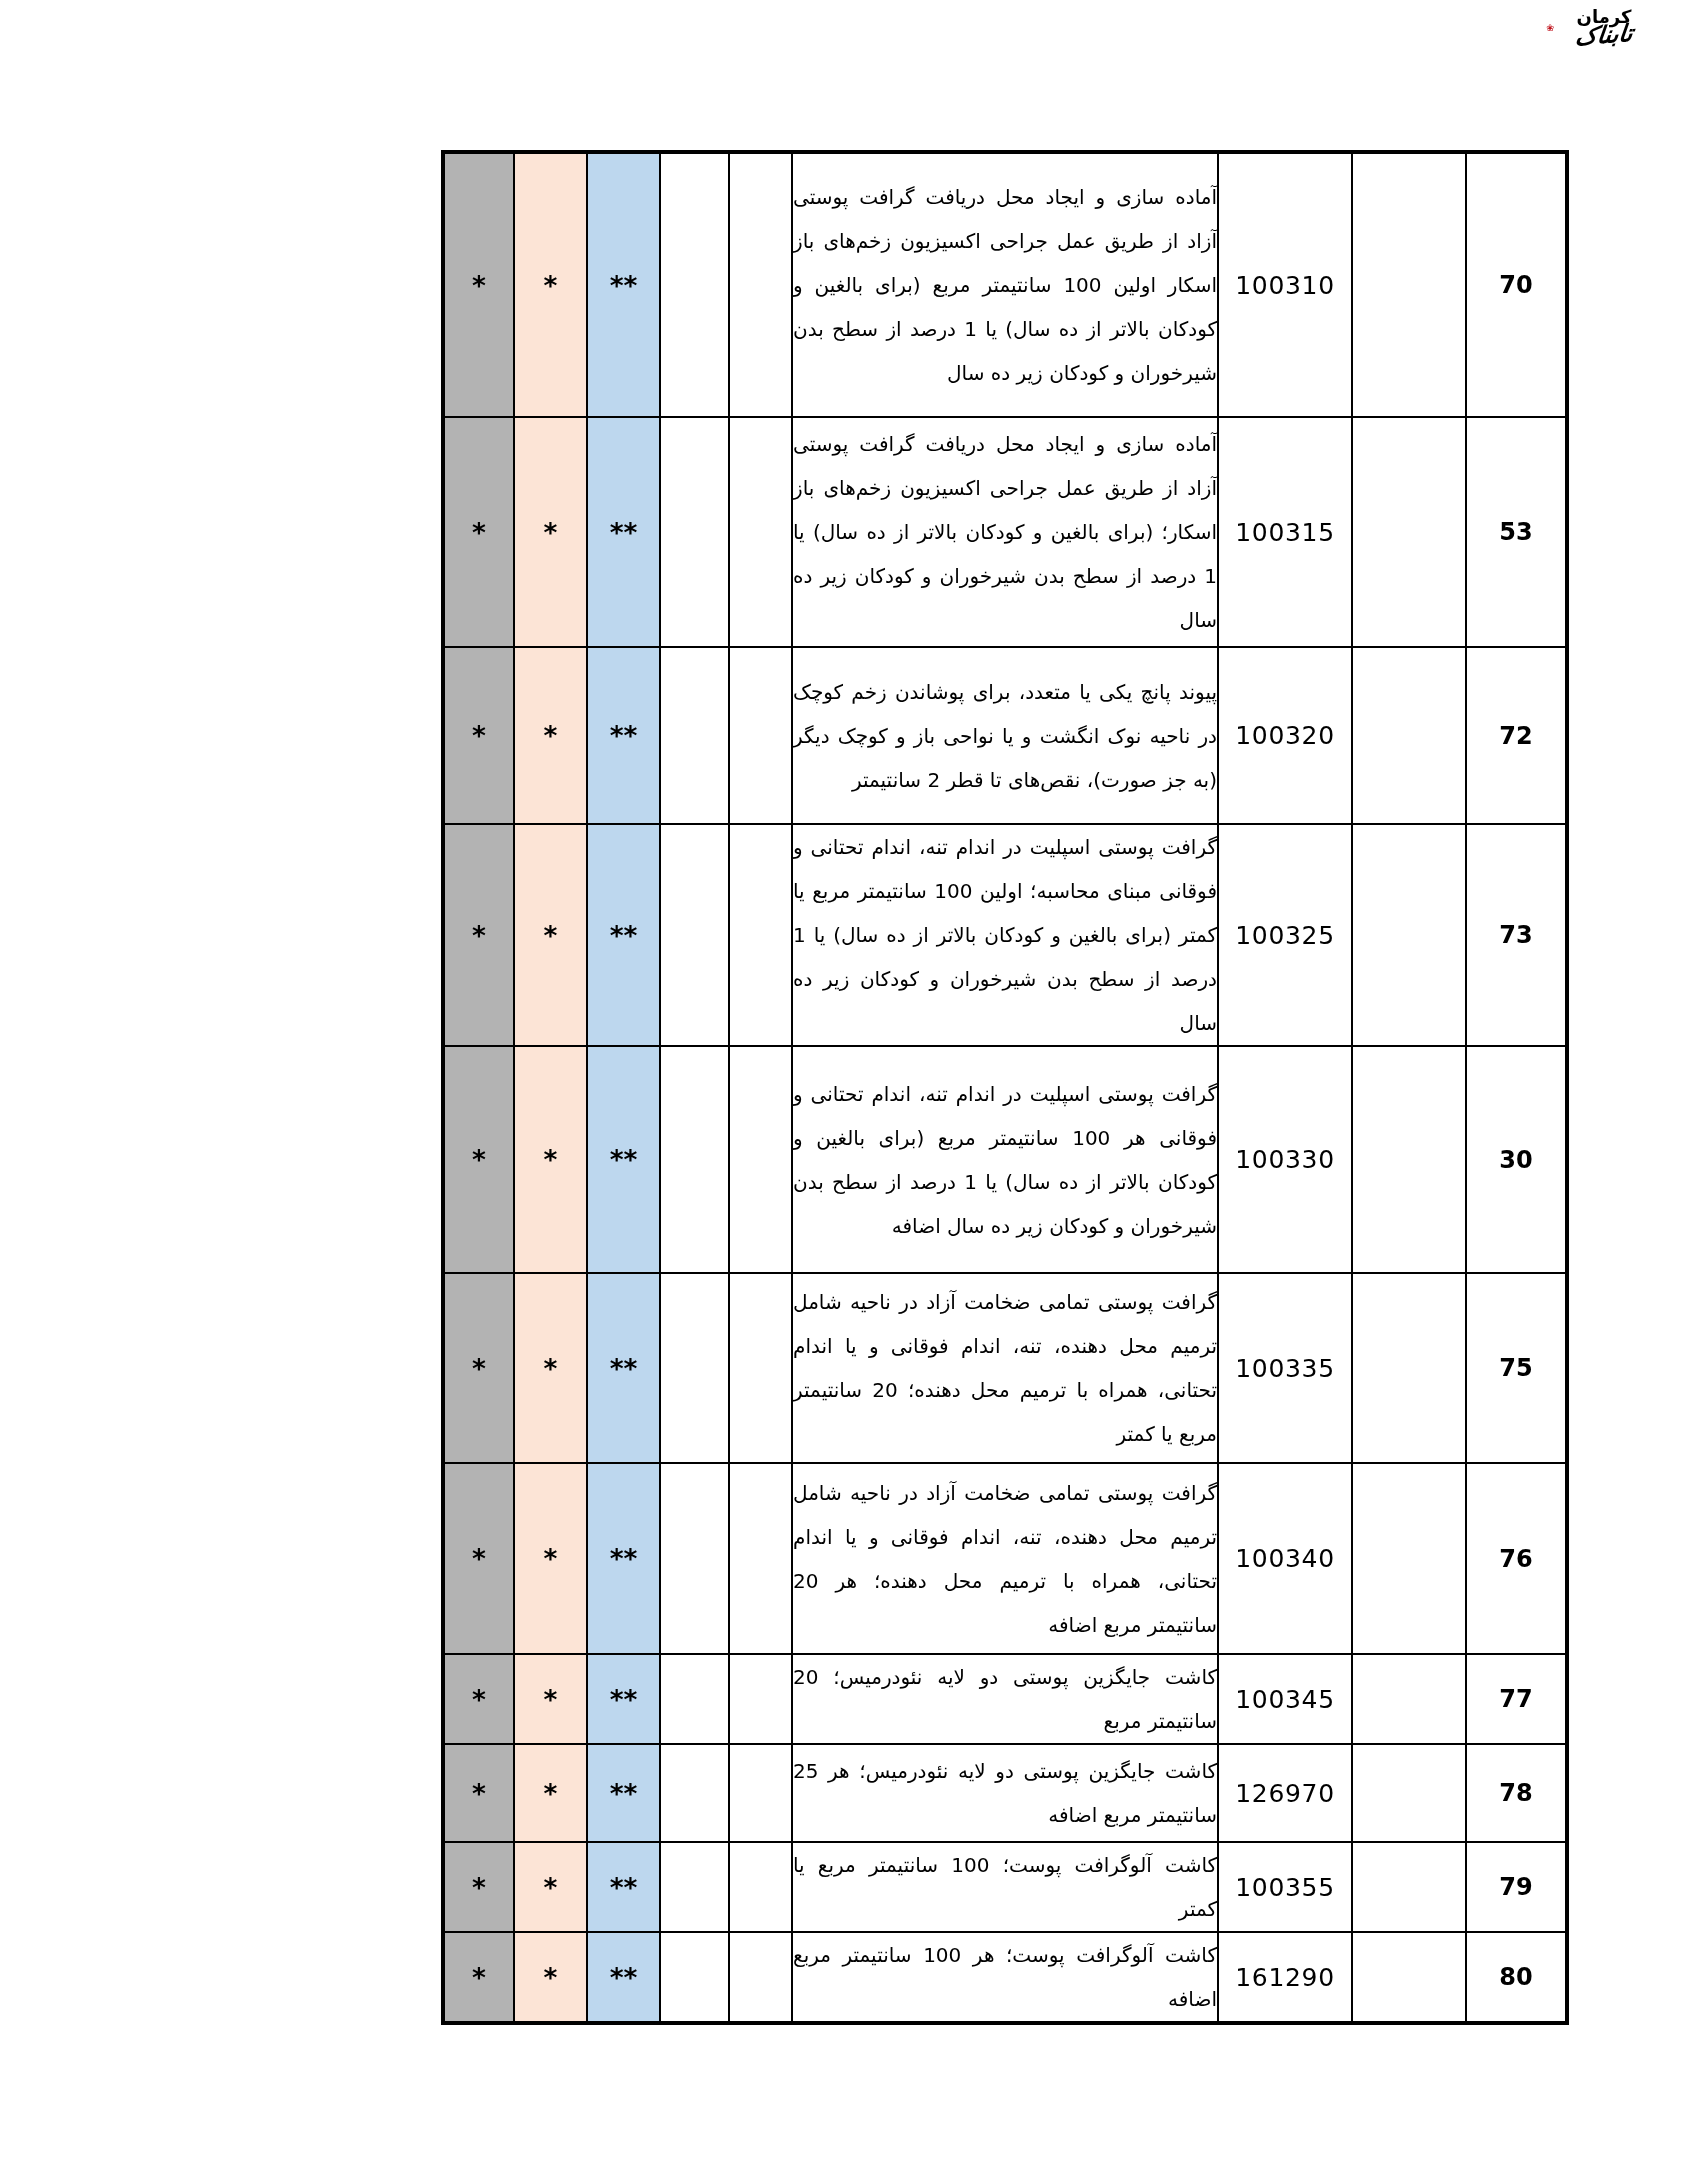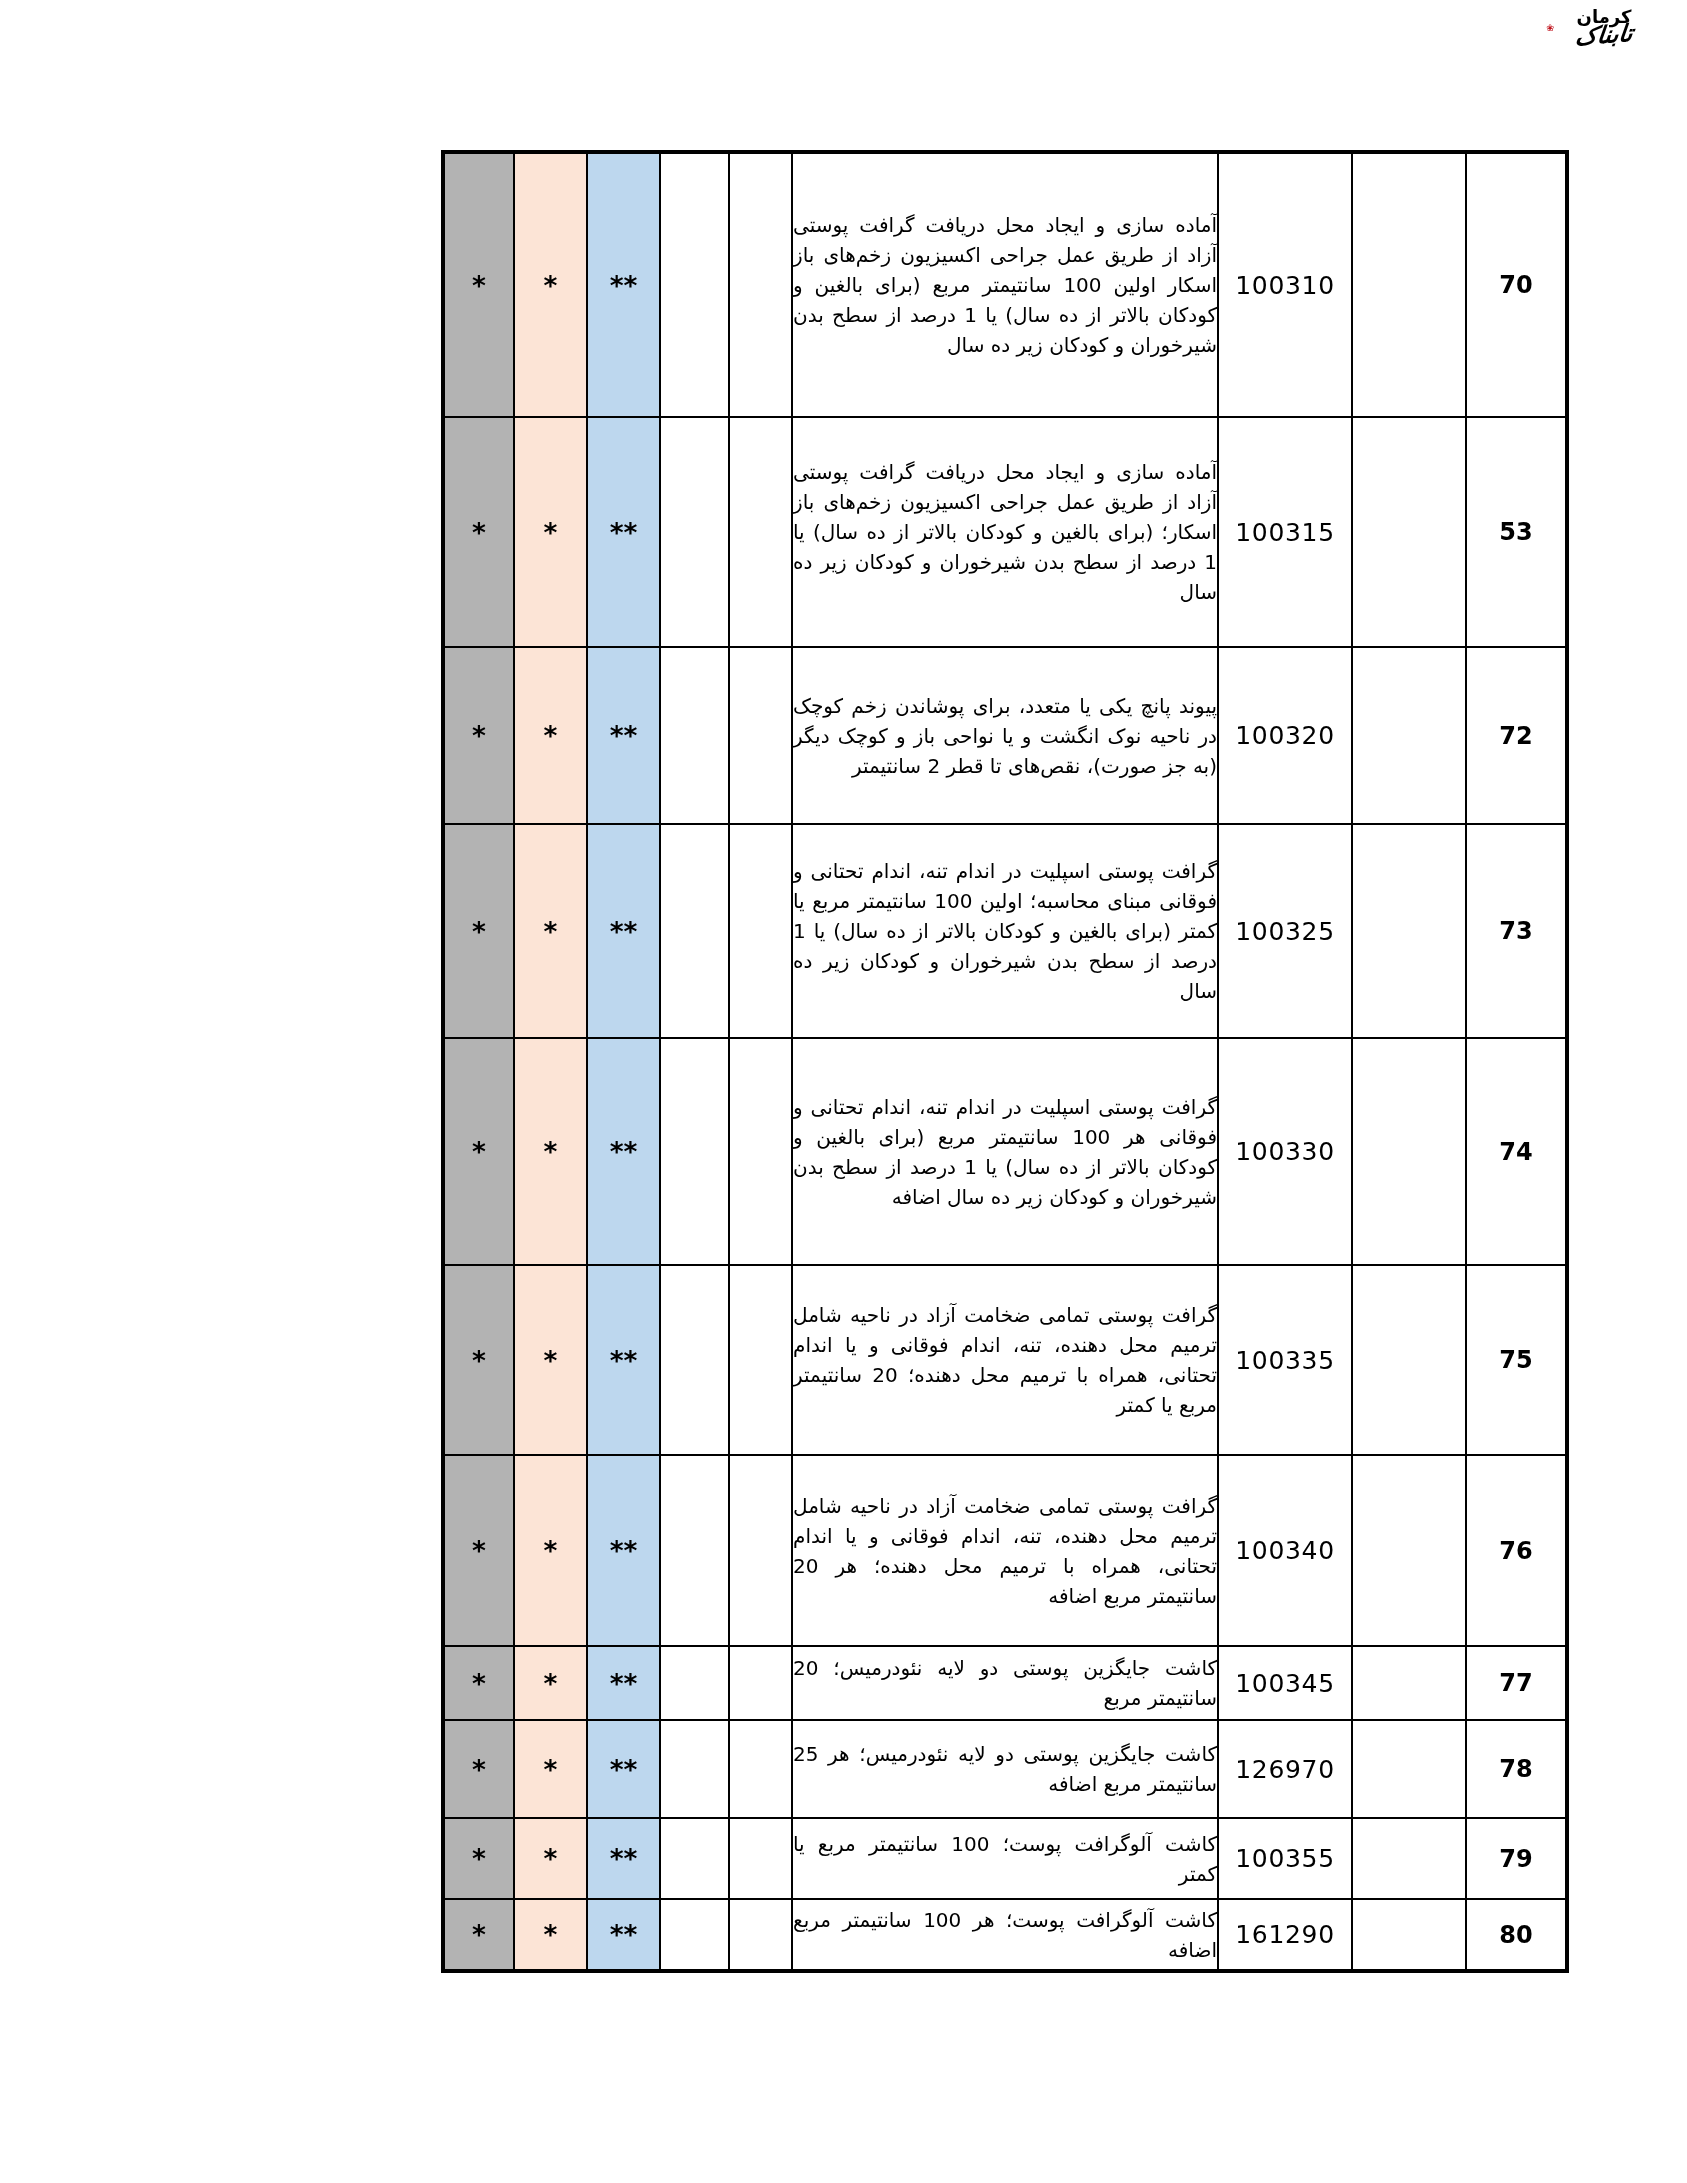--- a/index.html
+++ b/index.html
@@ -65,21 +65,21 @@
     font-size:26.5px;
   }
   td.gray {background:var(--gray,#b3b3b3);}
   td.peach{background:var(--peach,#fce4d6);}
   td.blue {background:var(--blue,#bdd7ee);}
   td.desc{
     direction:rtl;
     text-align:justify;
     text-justify:inter-word;
     font-size:20px;
-    line-height:30px;
+    line-height:44px;
     padding:2.6px 5.3px 2.6px 6.6px;
   }
   td.code{
     text-align:center;
     font-size:25px;
     letter-spacing:0.7px;
   }
   td.rownum{
     text-align:center;
     font-size:24px;
@@ -161,21 +161,21 @@
 
       <tr style="height:227px">
         <td class="star gray">*</td>
         <td class="star peach">*</td>
         <td class="star blue">**</td>
         <td></td>
         <td></td>
         <td class="desc">گرافت پوستی اسپلیت در اندام تنه، اندام تحتانی و فوقانی هر 100 سانتیمتر مربع (برای بالغین و کودکان بالاتر از ده سال) یا 1 درصد از سطح بدن شیرخوران و کودکان زیر ده سال اضافه</td>
         <td class="code">100330</td>
         <td></td>
-        <td class="rownum">74</td>
+        <td class="rownum">30</td>
       </tr>
 
       <tr style="height:190px">
         <td class="star gray">*</td>
         <td class="star peach">*</td>
         <td class="star blue">**</td>
         <td></td>
         <td></td>
         <td class="desc">گرافت پوستی تمامی ضخامت آزاد در ناحیه شامل ترمیم محل دهنده، تنه، اندام فوقانی و یا اندام تحتانی، همراه با ترمیم محل دهنده؛ 20 سانتیمتر مربع یا کمتر</td>
         <td class="code">100335</td>

